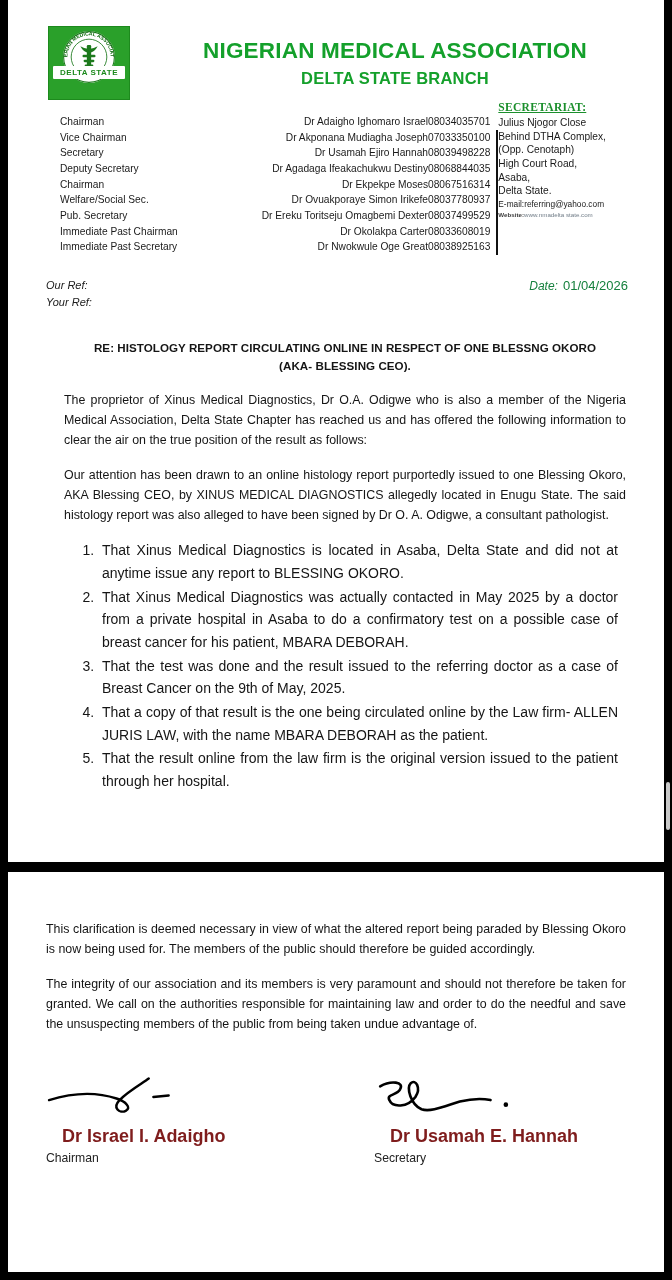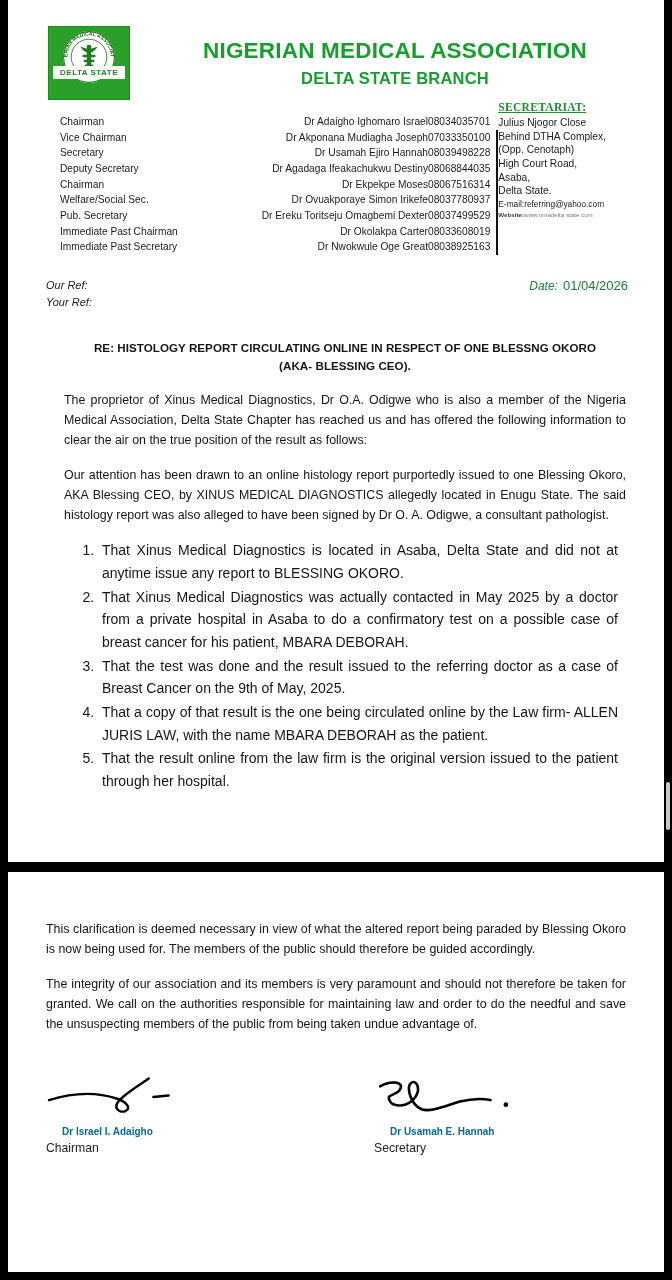--- a/index.html
+++ b/index.html
@@ -227,23 +227,23 @@
 
   .sig-row {
     display: flex;
     margin-top: 40px;
     padding: 0 38px 0 38px;
   }
   .sig-col { flex: 0 0 50%; }
   .sig-col.right { padding-left: 38px; }
   .sig-mark { height: 46px; }
   .sig-name {
-    font-size: 10px;
-    font-weight: bold;
-    color: #0369a1;
+    font-size: 18px;
+    font-weight: bold;
+    color: #7f1d1d;
     margin-top: 2px;
     padding-left: 16px;
   }
   .sig-role {
     font-size: 12.2px;
     color: #222222;
     margin-top: 4px;
   }
 </style>
 </head>

